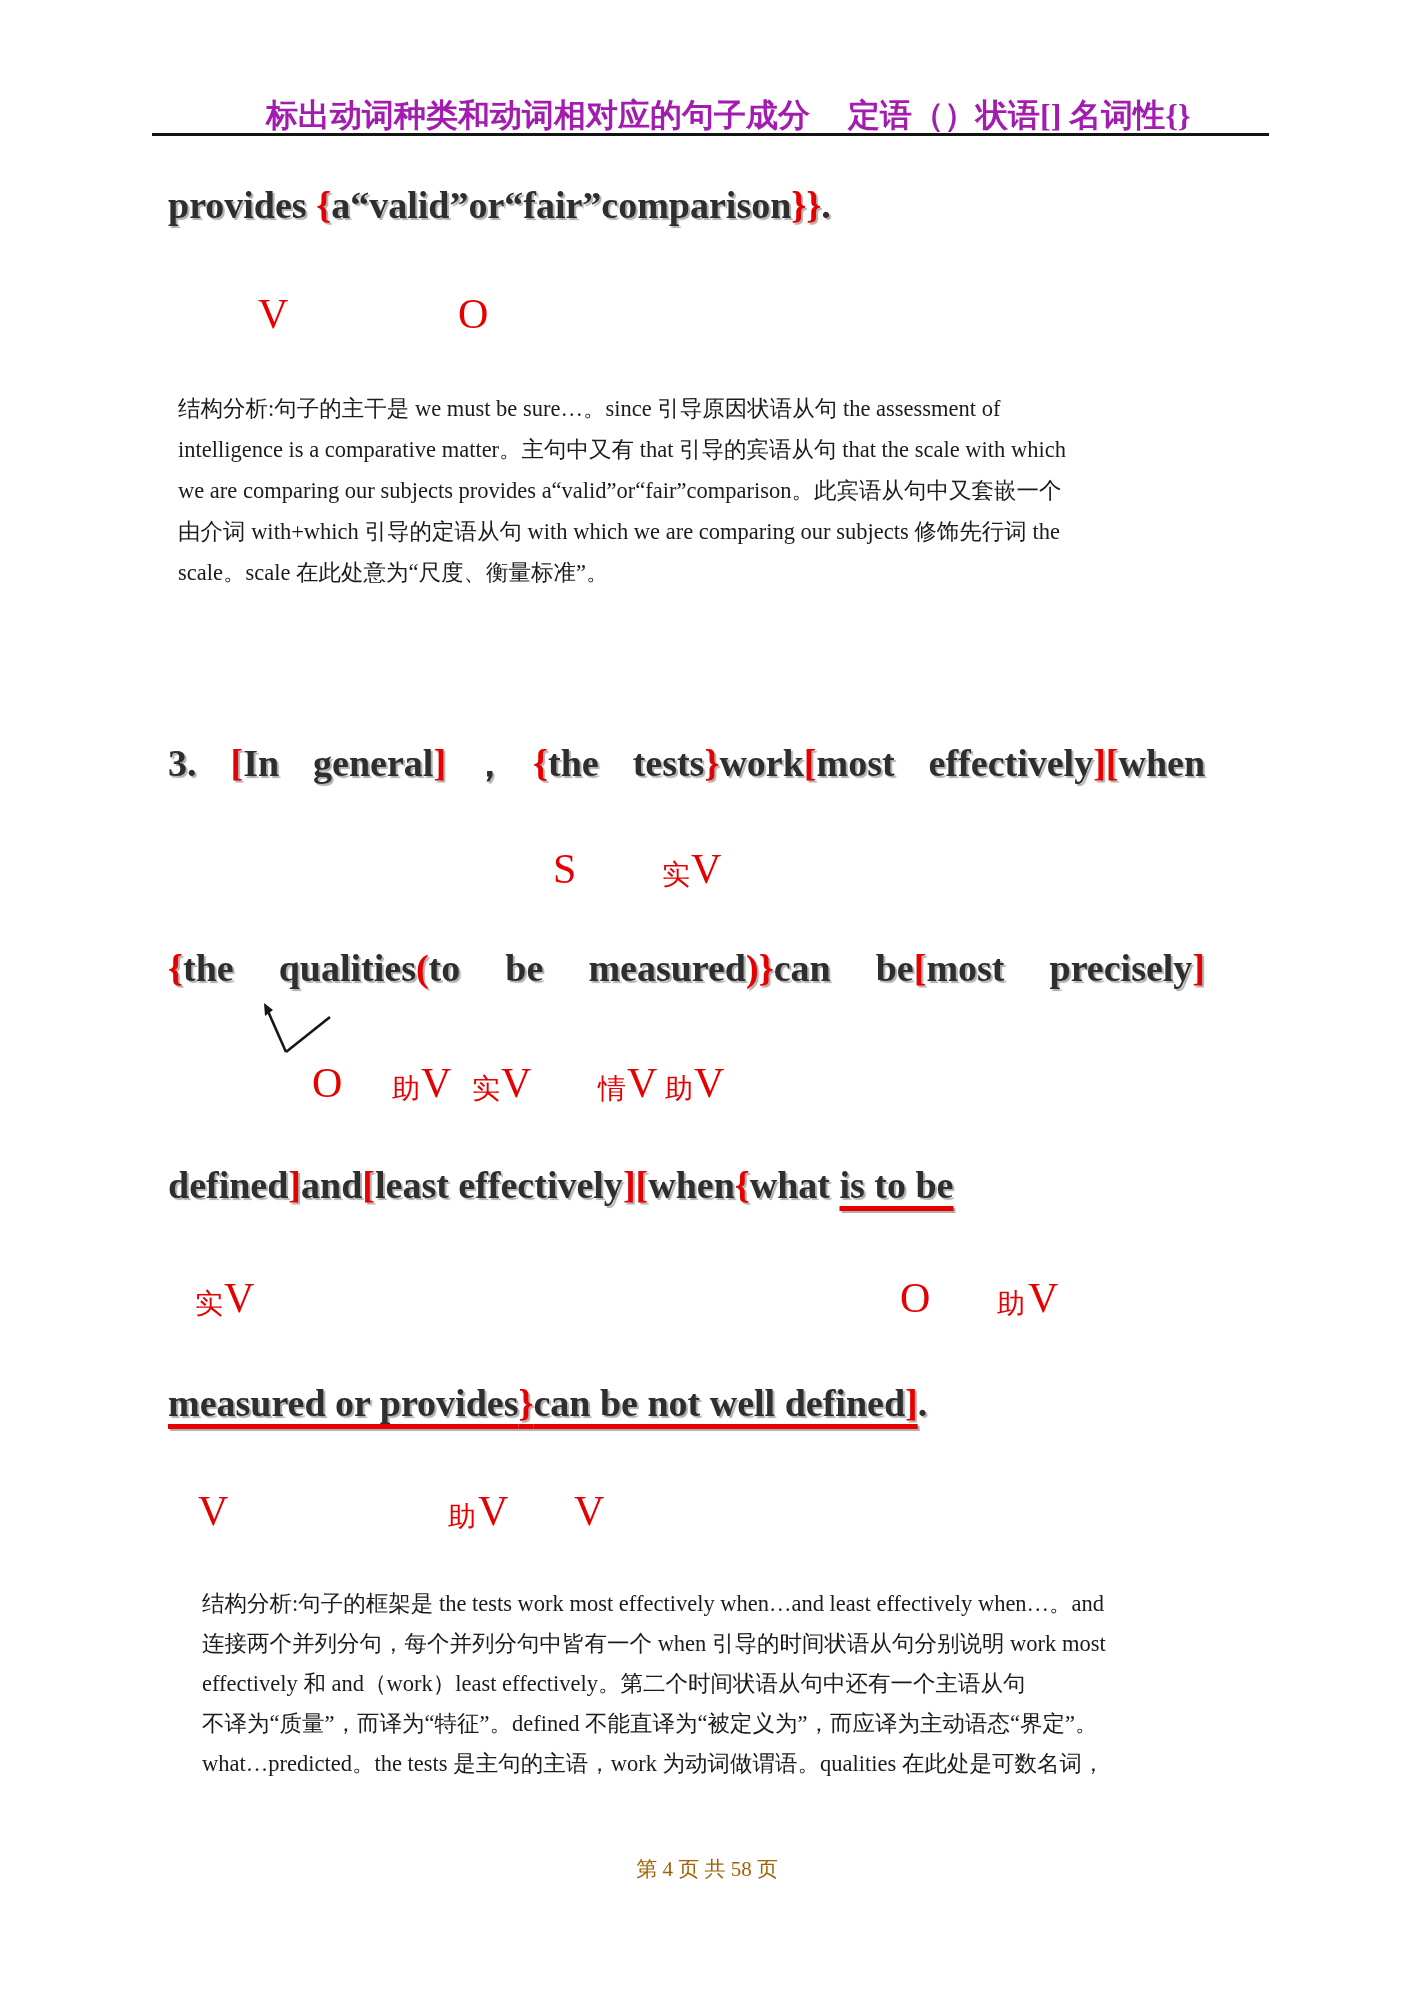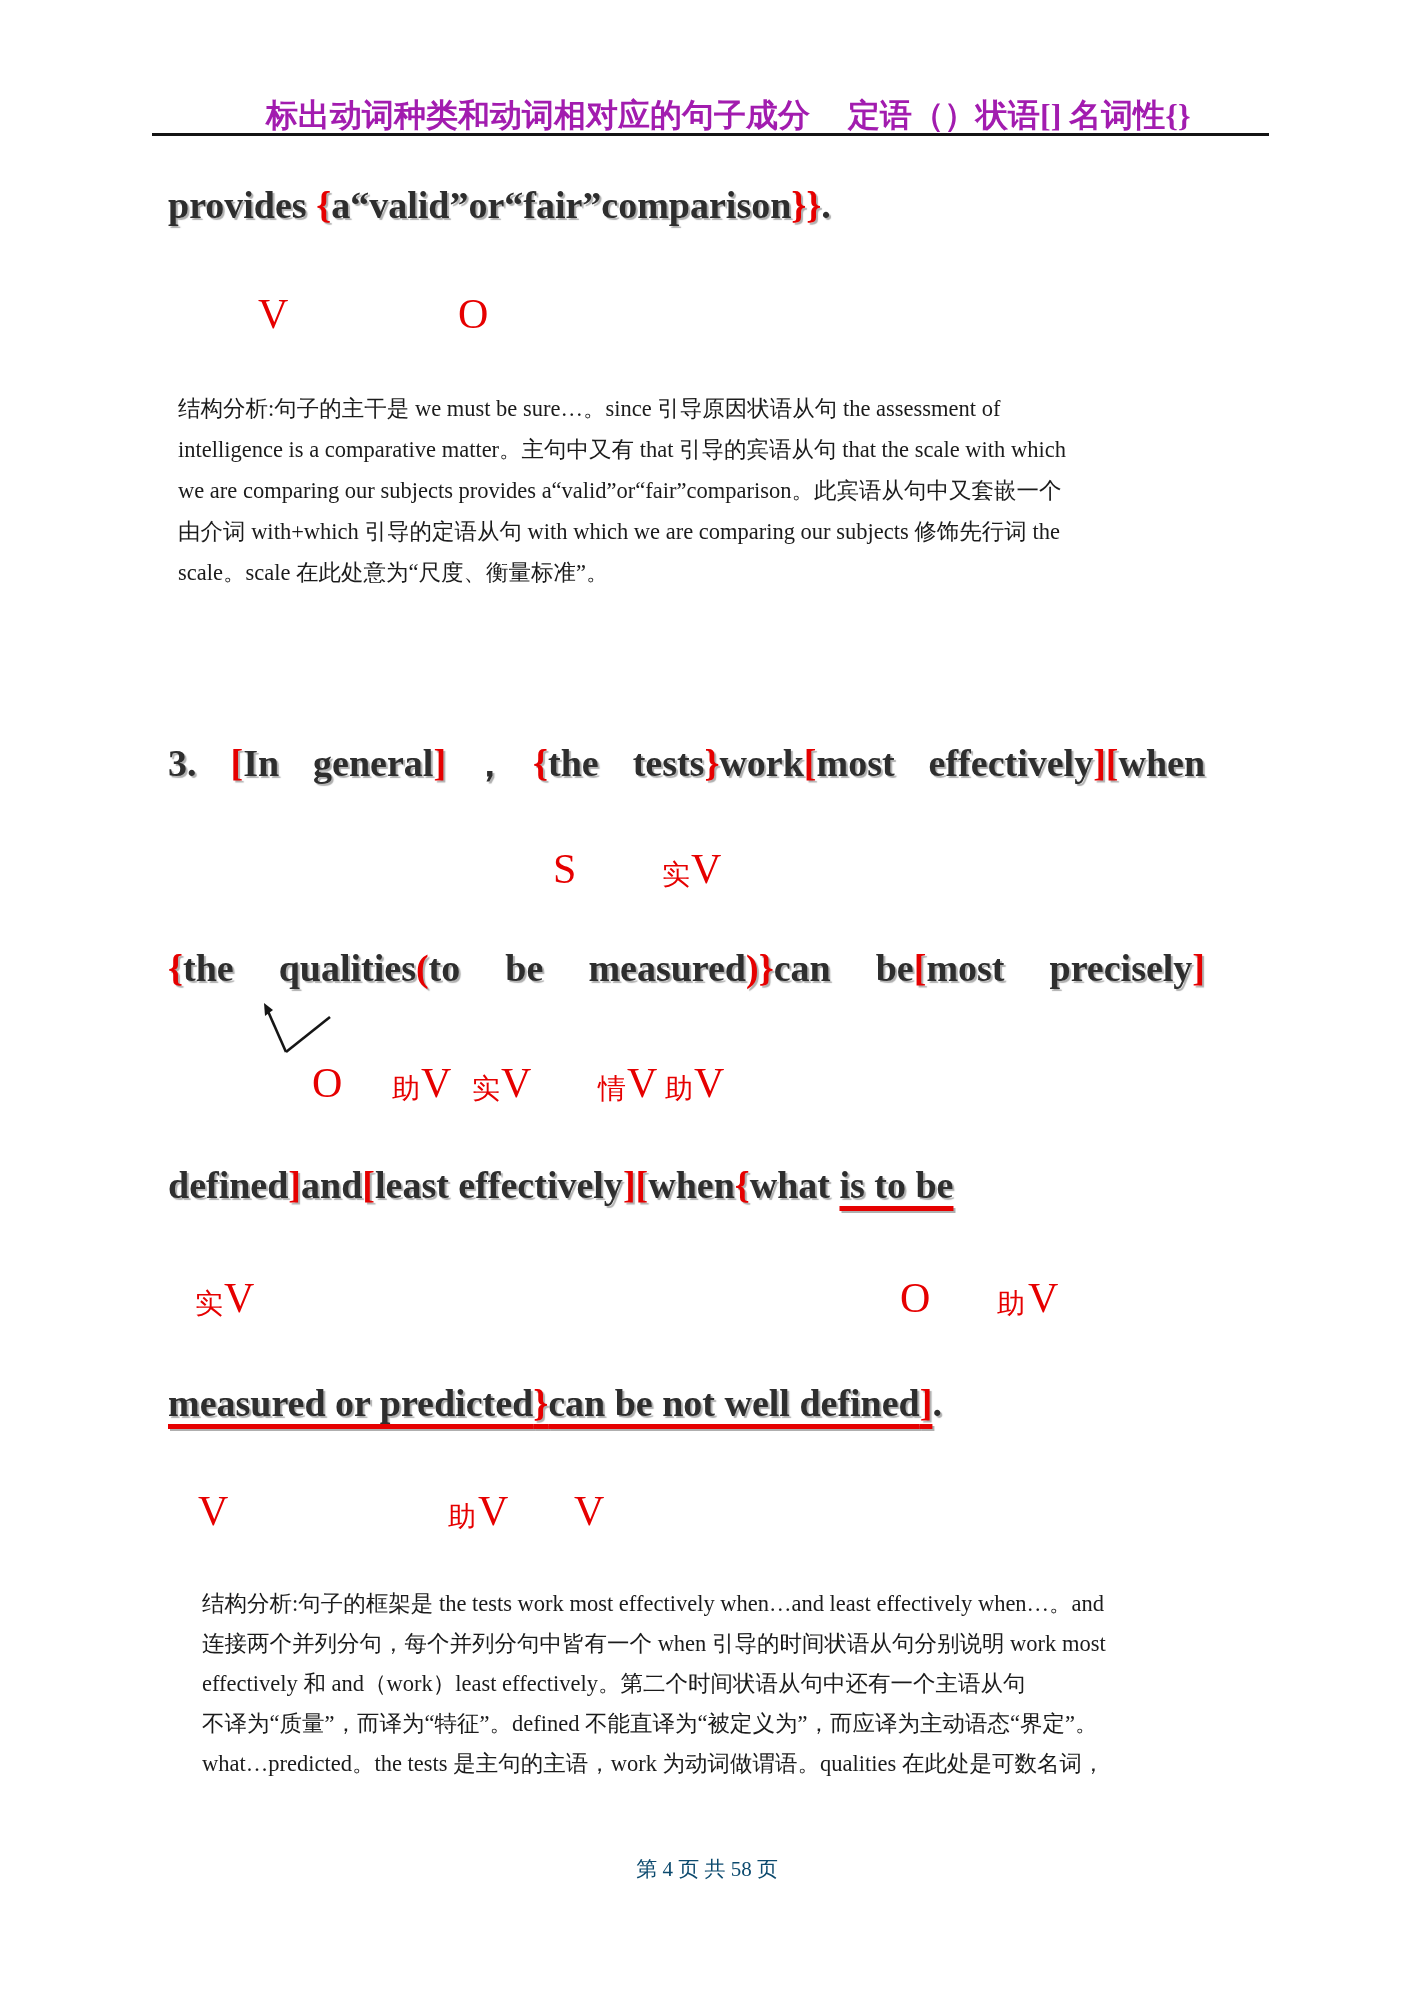--- a/index.html
+++ b/index.html
@@ -32,21 +32,21 @@
     text-underline-offset:8px;
   }
   
   .lbl{position:absolute;font-size:42px;line-height:1;color:#e60000;white-space:nowrap;}
   .lbl.sm{font-size:28px;}
   
   .para{position:absolute;left:178px;width:1108px;font-size:22.5px;color:#1b1b1b;}
   .para .pl{line-height:41px;}
   .para2 .pl{line-height:40px;margin-left:24px;}
   
-  .footer{position:absolute;left:0;top:1855px;width:1414px;text-align:center;font-size:21px;color:#0c4a6e;}
+  .footer{position:absolute;left:0;top:1855px;width:1414px;text-align:center;font-size:21px;color:#a16207;}
   .arrow{position:absolute;left:250px;top:995px;}
 </style>
 </head>
 <body>
 
 <div class="page">
 
   <div class="hdr hdr-left">标出动词种类和动词相对应的句子成分</div>
   <div class="hdr hdr-right">定语（）状语[] 名词性{}</div>
   <div class="rule"></div>
@@ -106,21 +106,21 @@
 
   <div>
     <span class="lbl sm" style="left:195px;top:1290px;">实</span>
     <span class="lbl" style="left:224px;top:1277px;">V</span>
     <span class="lbl" style="left:900px;top:1277px;">O</span>
     <span class="lbl sm" style="left:997px;top:1290px;">助</span>
     <span class="lbl" style="left:1028px;top:1277px;">V</span>
   </div>
 
   <div class="big" style="top:1380px;">
-    <span class="u">measured or predicted</span><span class="r u">}</span><span class="u">can be not well defined</span><span class="r u">]</span><span>.</span>
+    <span class="u">measured or provides</span><span class="r u">}</span><span class="u">can be not well defined</span><span class="r u">]</span><span>.</span>
   </div>
 
   <div>
     <span class="lbl" style="left:198px;top:1490px;">V</span>
     <span class="lbl sm" style="left:448px;top:1503px;">助</span>
     <span class="lbl" style="left:478px;top:1490px;">V</span>
     <span class="lbl" style="left:574px;top:1490px;">V</span>
   </div>
 
   <div class="para para2" style="top:1584px;">

